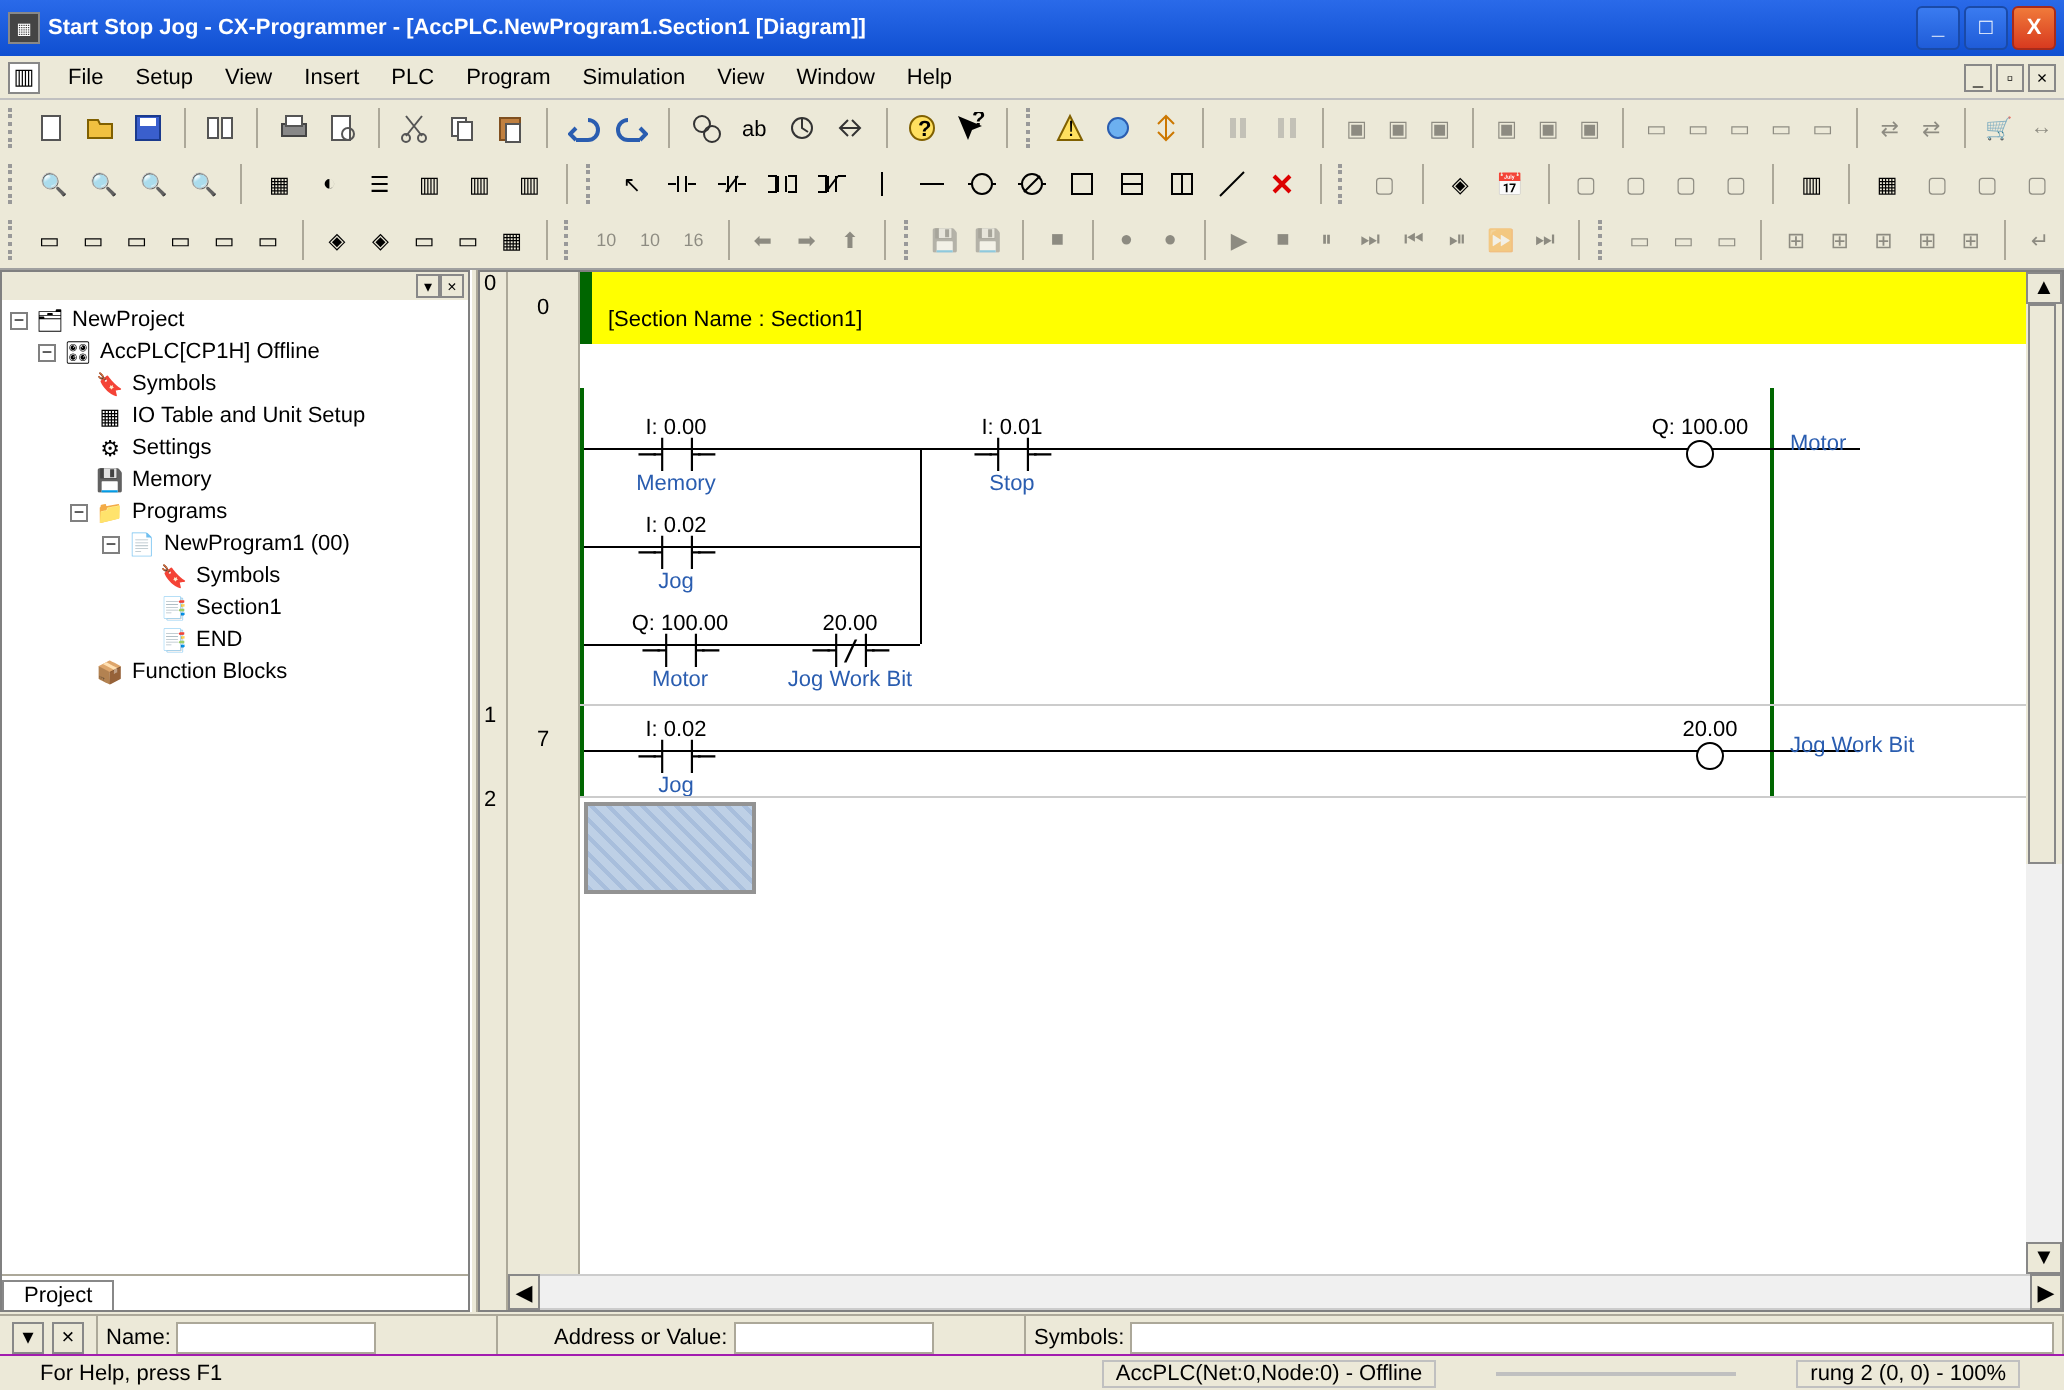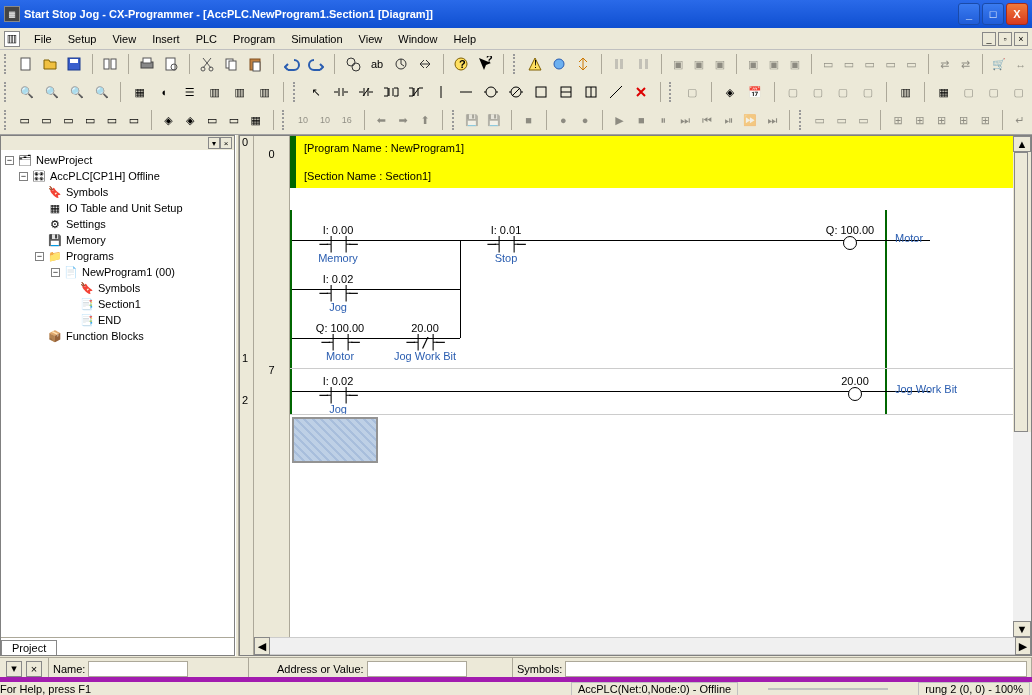--- a/index.html
+++ b/index.html
@@ -65,21 +65,21 @@
 .vscroll-area { position:absolute; right:0; top:0; bottom:18px; width:18px; background:#ece9d8; display:flex; flex-direction:column;}
 .vscroll-area .arrow { height:16px; border:1px solid #888; background:#ece9d8; display:flex;align-items:center;justify-content:center;}
 .vscroll-area .track { flex:1; background:#f0f0f0;}
 .vscroll-area .thumb { width:14px; margin:0 1px; background:#ece9d8; border:1px solid #888;}
 
 .bottom-bars { position:absolute; left:0; right:0; bottom:16px; height:22px; display:flex; background:#ece9d8; border-top:1px solid #aca899;}
 .bottom-bars .seg { display:flex; align-items:center; padding: 0 4px; border-right:1px solid #aca899;}
 .bottom-bars .seg input { border:1px solid #aca899; height:16px; width:100px; padding:0 2px;}
 .bottom-bars .btn { width:16px;height:16px;border:1px solid #888;background:#ece9d8;display:flex;align-items:center;justify-content:center;margin:0 2px;}
 
-.statusbar { position:absolute; left:0; right:0; bottom:0; height:18px; background:#ece9d8; border-top:5px solid #a21caf; display:flex; align-items:center; padding:0 0;}
+.statusbar { position:absolute; left:0; right:0; bottom:0; height:18px; background:#ece9d8; border-top:1px solid #a21caf; display:flex; align-items:center; padding:0 20px;}
 .statusbar .cell { border:1px solid #c0c0c0; padding: 0 6px; margin-right:2px; background:#ece9d8;margin-left:28px;}
 .statusbar .spacer-flex { flex:1; }
 </style>
 </head>
 <body>
 
 <div class="titlebar">
   <div class="icon">▦</div>
   <div class="title">Start Stop Jog - CX-Programmer - [AccPLC.NewProgram1.Section1 [Diagram]]</div>
   <div class="winbtns">
@@ -520,21 +520,20 @@
         <div style="position:absolute;top:0;left:2px;">0</div>
         <div style="position:absolute;top:216px;left:2px;">1</div>
         <div style="position:absolute;top:258px;left:2px;">2</div>
       </div>
       <div class="ladder-num-col">
         <div style="position:absolute;top:12px;width:100%;">0</div>
         <div style="position:absolute;top:228px;width:100%;">7</div>
       </div>
       <div class="ladder-content">
         <div class="header-band">
-          <div class="line">[Program Name : NewProgram1]</div>
           <div class="line" style="margin-top:12px">[Section Name : Section1]</div>
         </div>
 
         <div class="rung" style="height:158px;margin-top:22px;">
           <div class="rail-left"></div>
           <div class="rail-right" style="left:595px;"></div>
 
           <div class="rung-line" style="left:2px;top:30px;width:593px;"></div>
           <div class="rung-line" style="left:595px;top:30px;width:45px;"></div>
 

